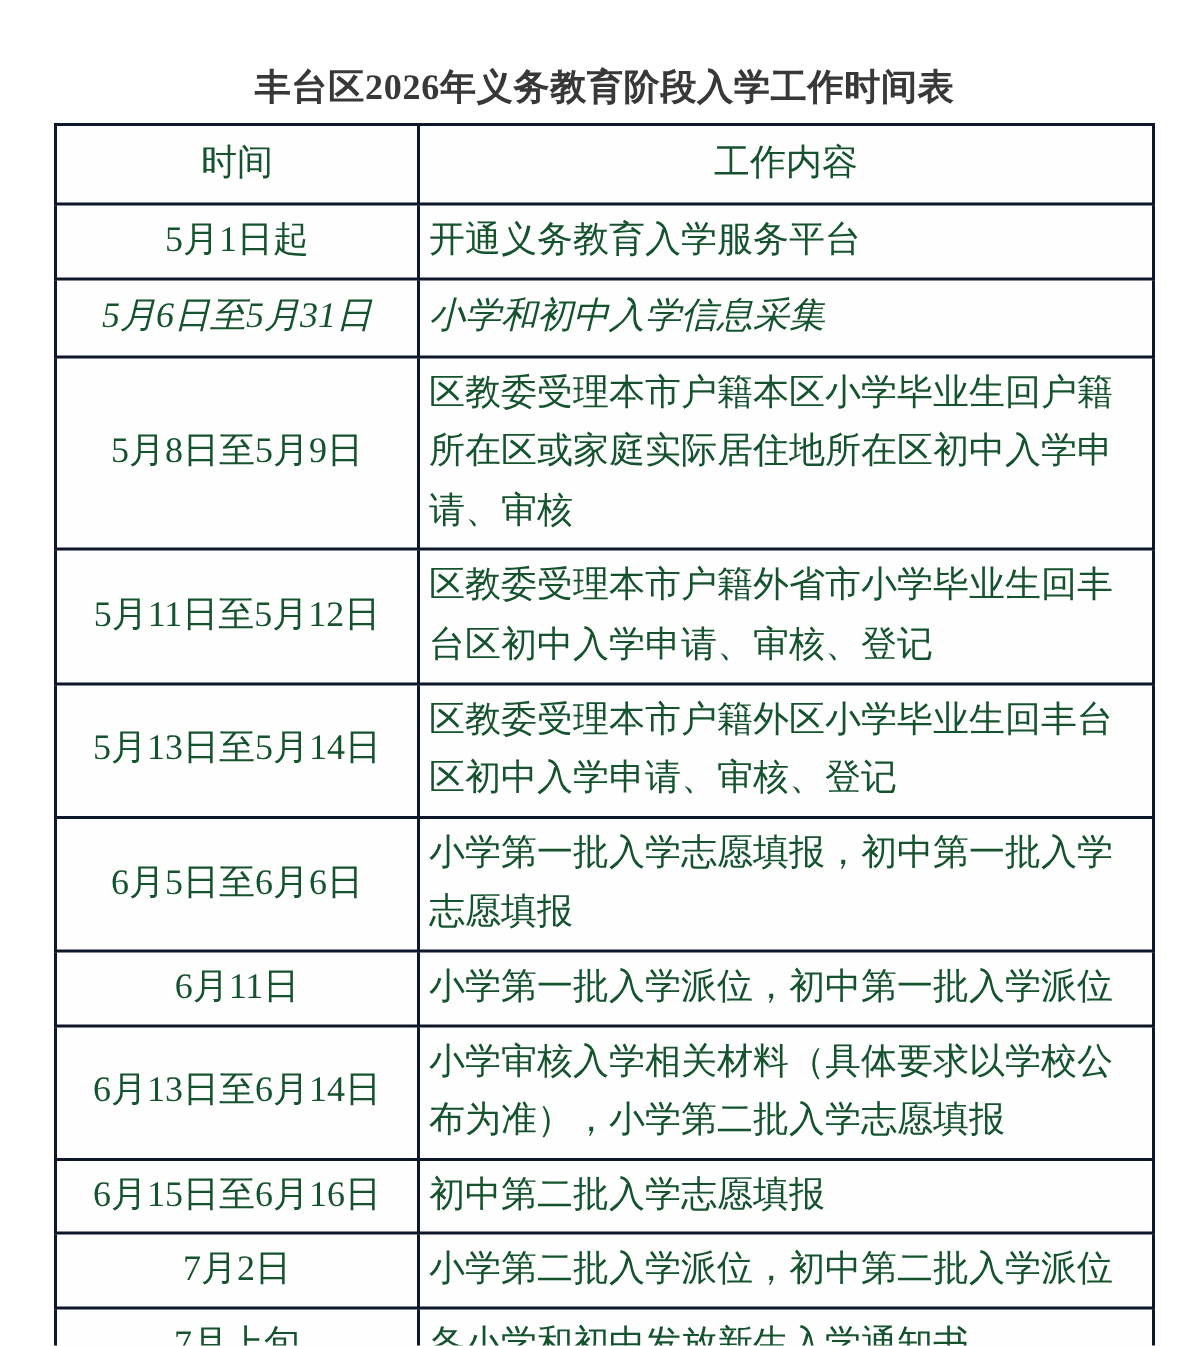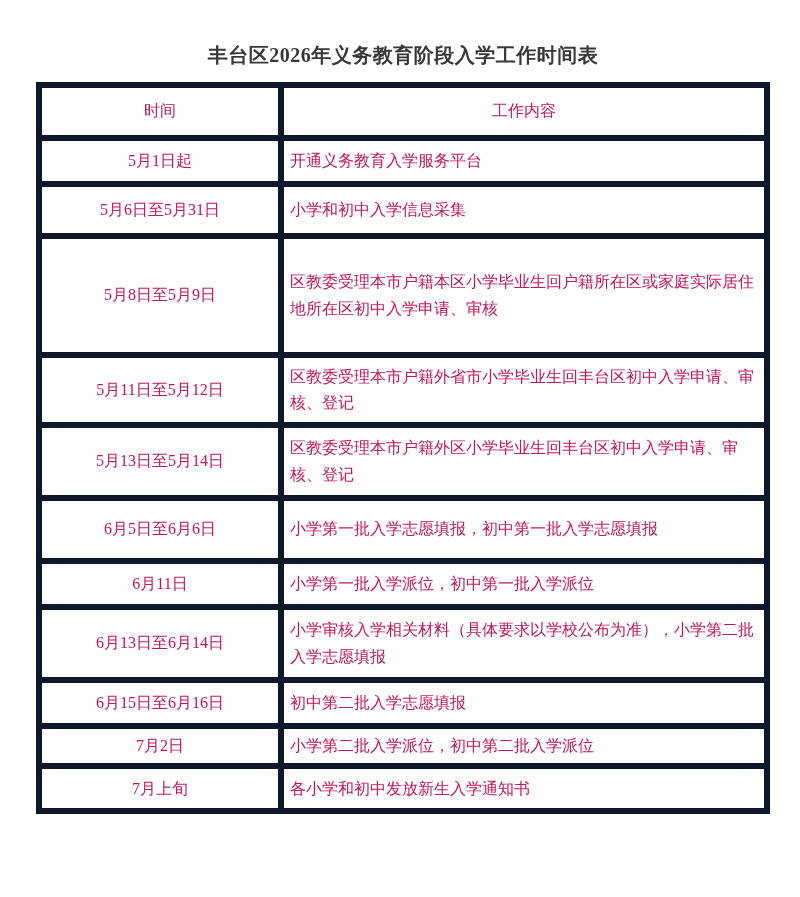--- a/index.html
+++ b/index.html
@@ -14,40 +14,40 @@
     font-family: "Liberation Serif", "DejaVu Serif", serif;
     color: #3a3a3a;
     overflow: hidden;
   }
   .page-title {
     position: absolute;
     top: 42px;
     left: 36px;
     width: 734px;
     text-align: center;
-    font-size: 20px;
+    font-size: 24px;
     font-weight: bold;
     color: #383838;
     letter-spacing: 0.5px;
   }
   table.schedule {
     position: absolute;
     top: 82px;
     left: 36px;
     width: 734px;
     border-collapse: collapse;
     table-layout: fixed;
     background: #fefefe;
   }
   table.schedule col.c-time { width: 242px; }
   table.schedule td, table.schedule th {
-    border: 6px solid #0f172a;
-    font-size: 16px;
+    border: 2px solid #0f172a;
+    font-size: 24px;
     font-weight: normal;
-    color: #be185d;
+    color: #14532d;
     vertical-align: middle;
     padding: 4px 6px;
     line-height: 1.65;
   }
   td.time-cell, th.time-head {
     text-align: center;
   }
   td.content-cell, th.content-head {
     text-align: left;
     padding-left: 6px;
@@ -68,21 +68,21 @@
   </colgroup>
   <tbody>
     <tr style="height:53px;">
       <th class="time-head">时间</th>
       <th class="content-head">工作内容</th>
     </tr>
     <tr style="height:46px;">
       <td class="time-cell">5月1日起</td>
       <td class="content-cell">开通义务教育入学服务平台</td>
     </tr>
-    <tr style="height:52px;">
+    <tr style="height:52px;font-style:italic;">
       <td class="time-cell">5月6日至5月31日</td>
       <td class="content-cell">小学和初中入学信息采集</td>
     </tr>
     <tr style="height:119px;">
       <td class="time-cell">5月8日至5月9日</td>
       <td class="content-cell">区教委受理本市户籍本区小学毕业生回户籍所在区或家庭实际居住地所在区初中入学申请、审核</td>
     </tr>
     <tr style="height:70px;">
       <td class="time-cell">5月11日至5月12日</td>
       <td class="content-cell">区教委受理本市户籍外省市小学毕业生回丰台区初中入学申请、审核、登记</td>

